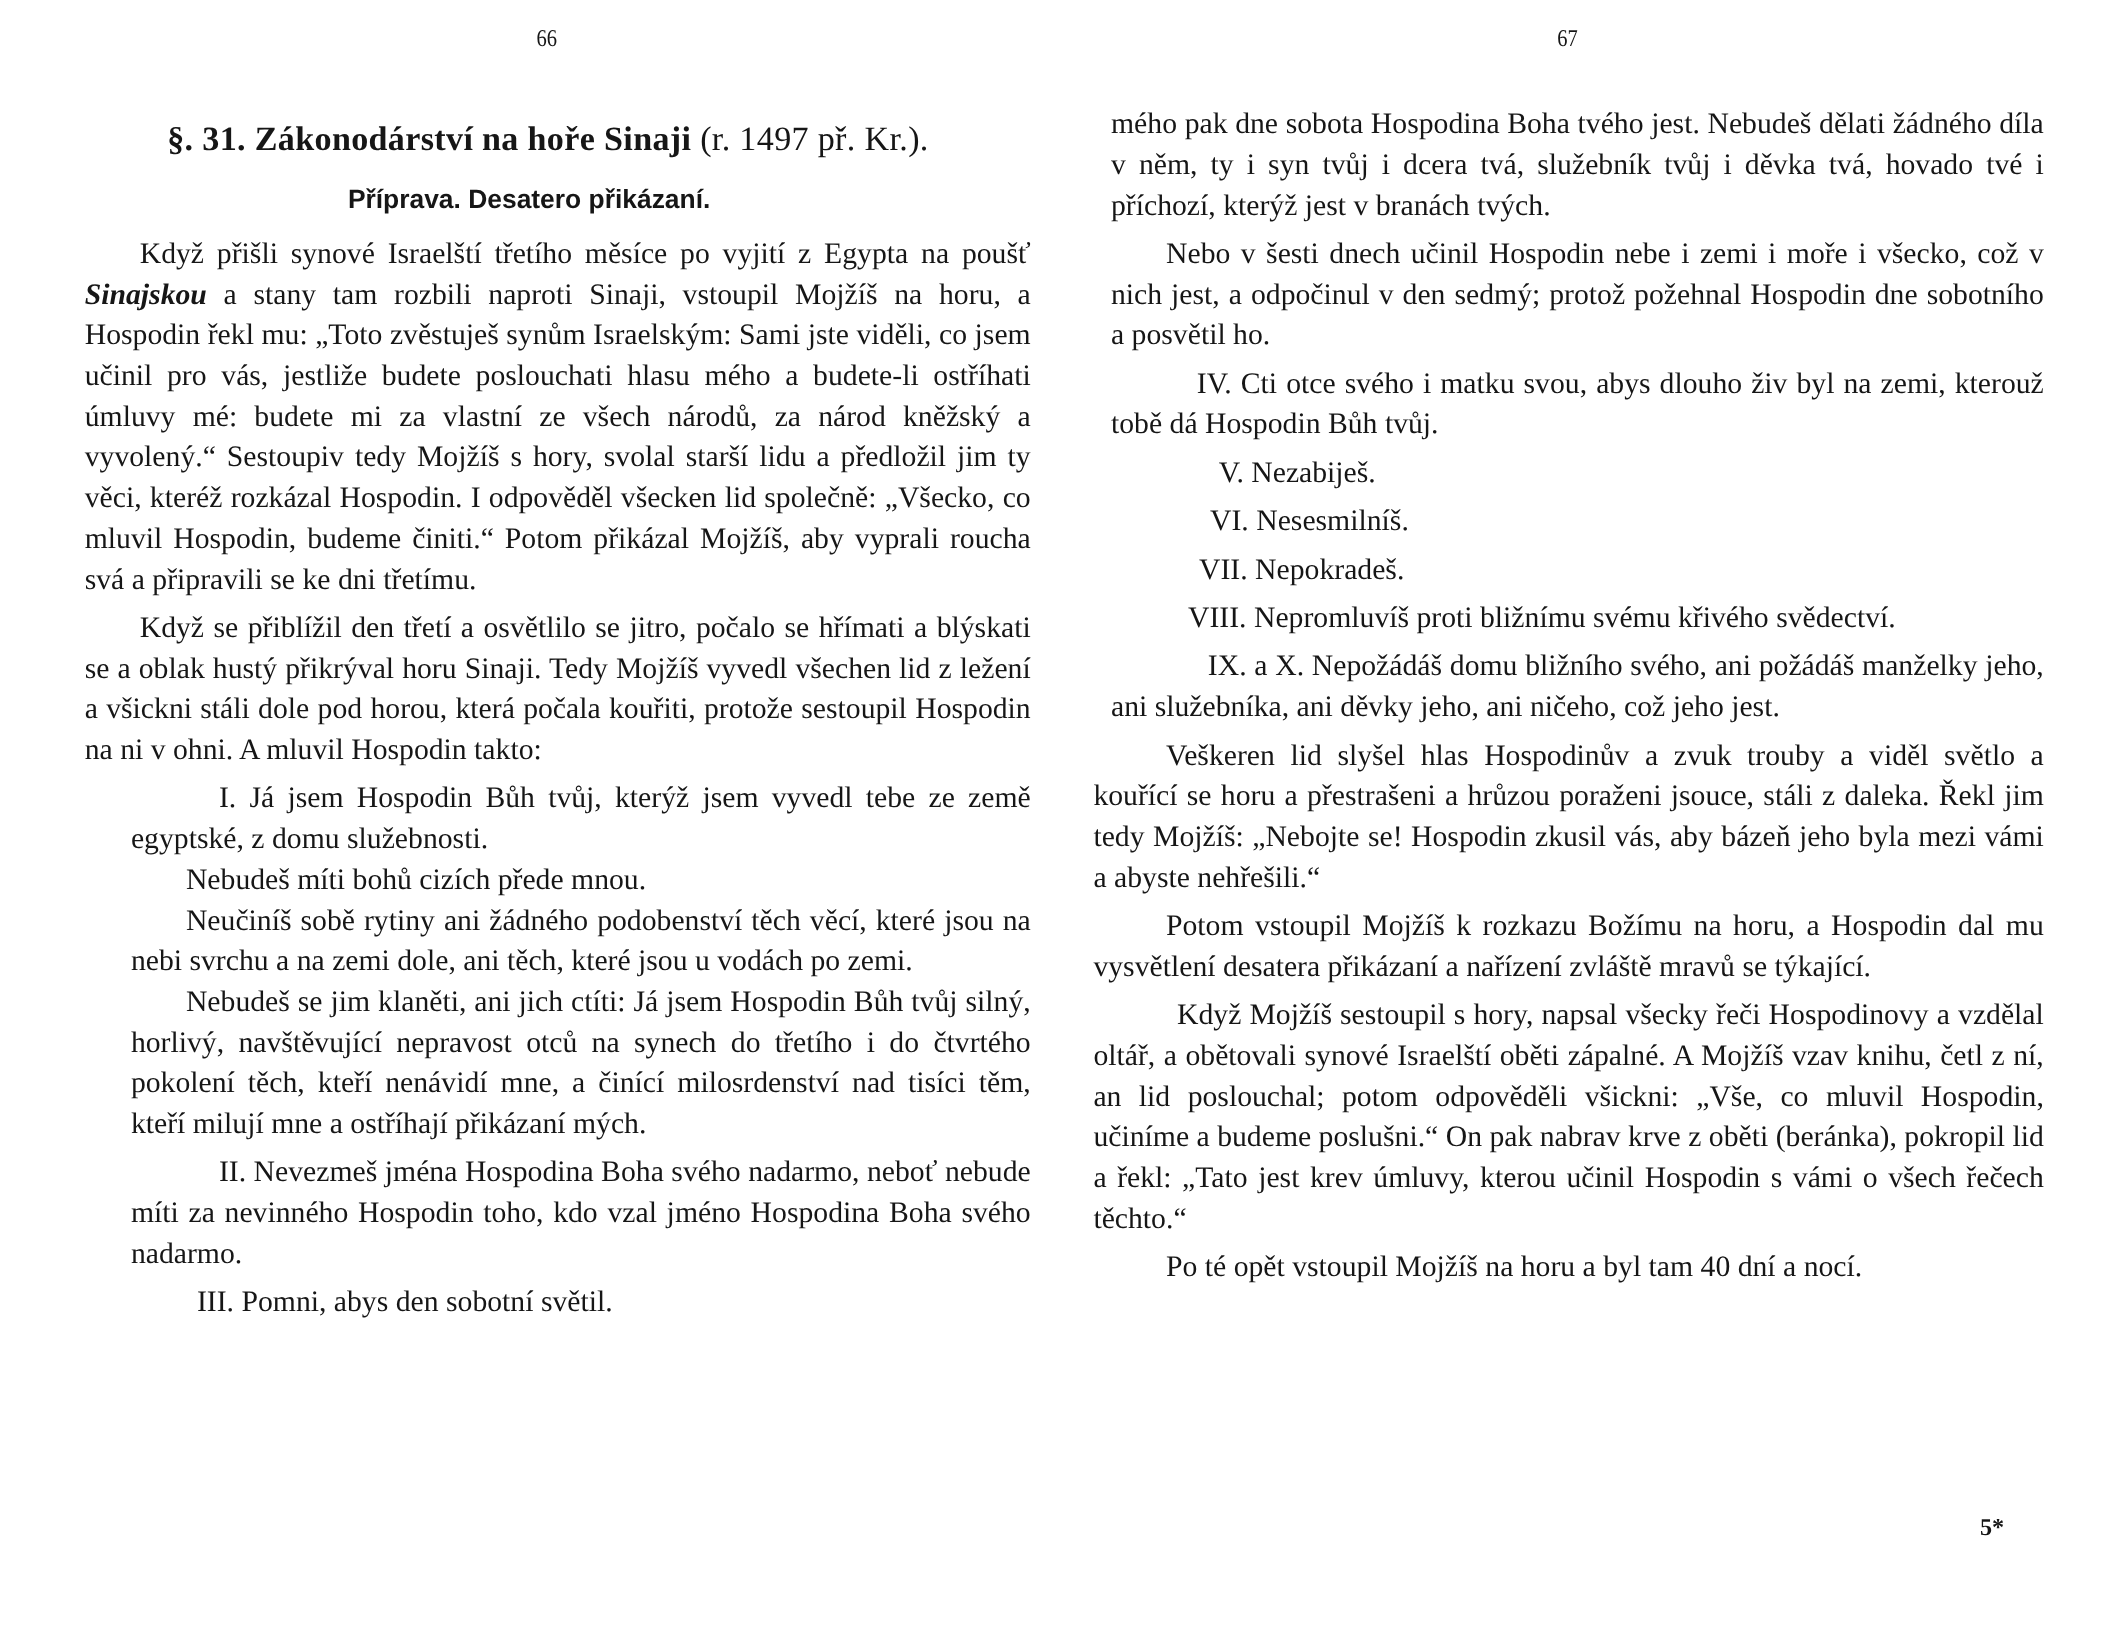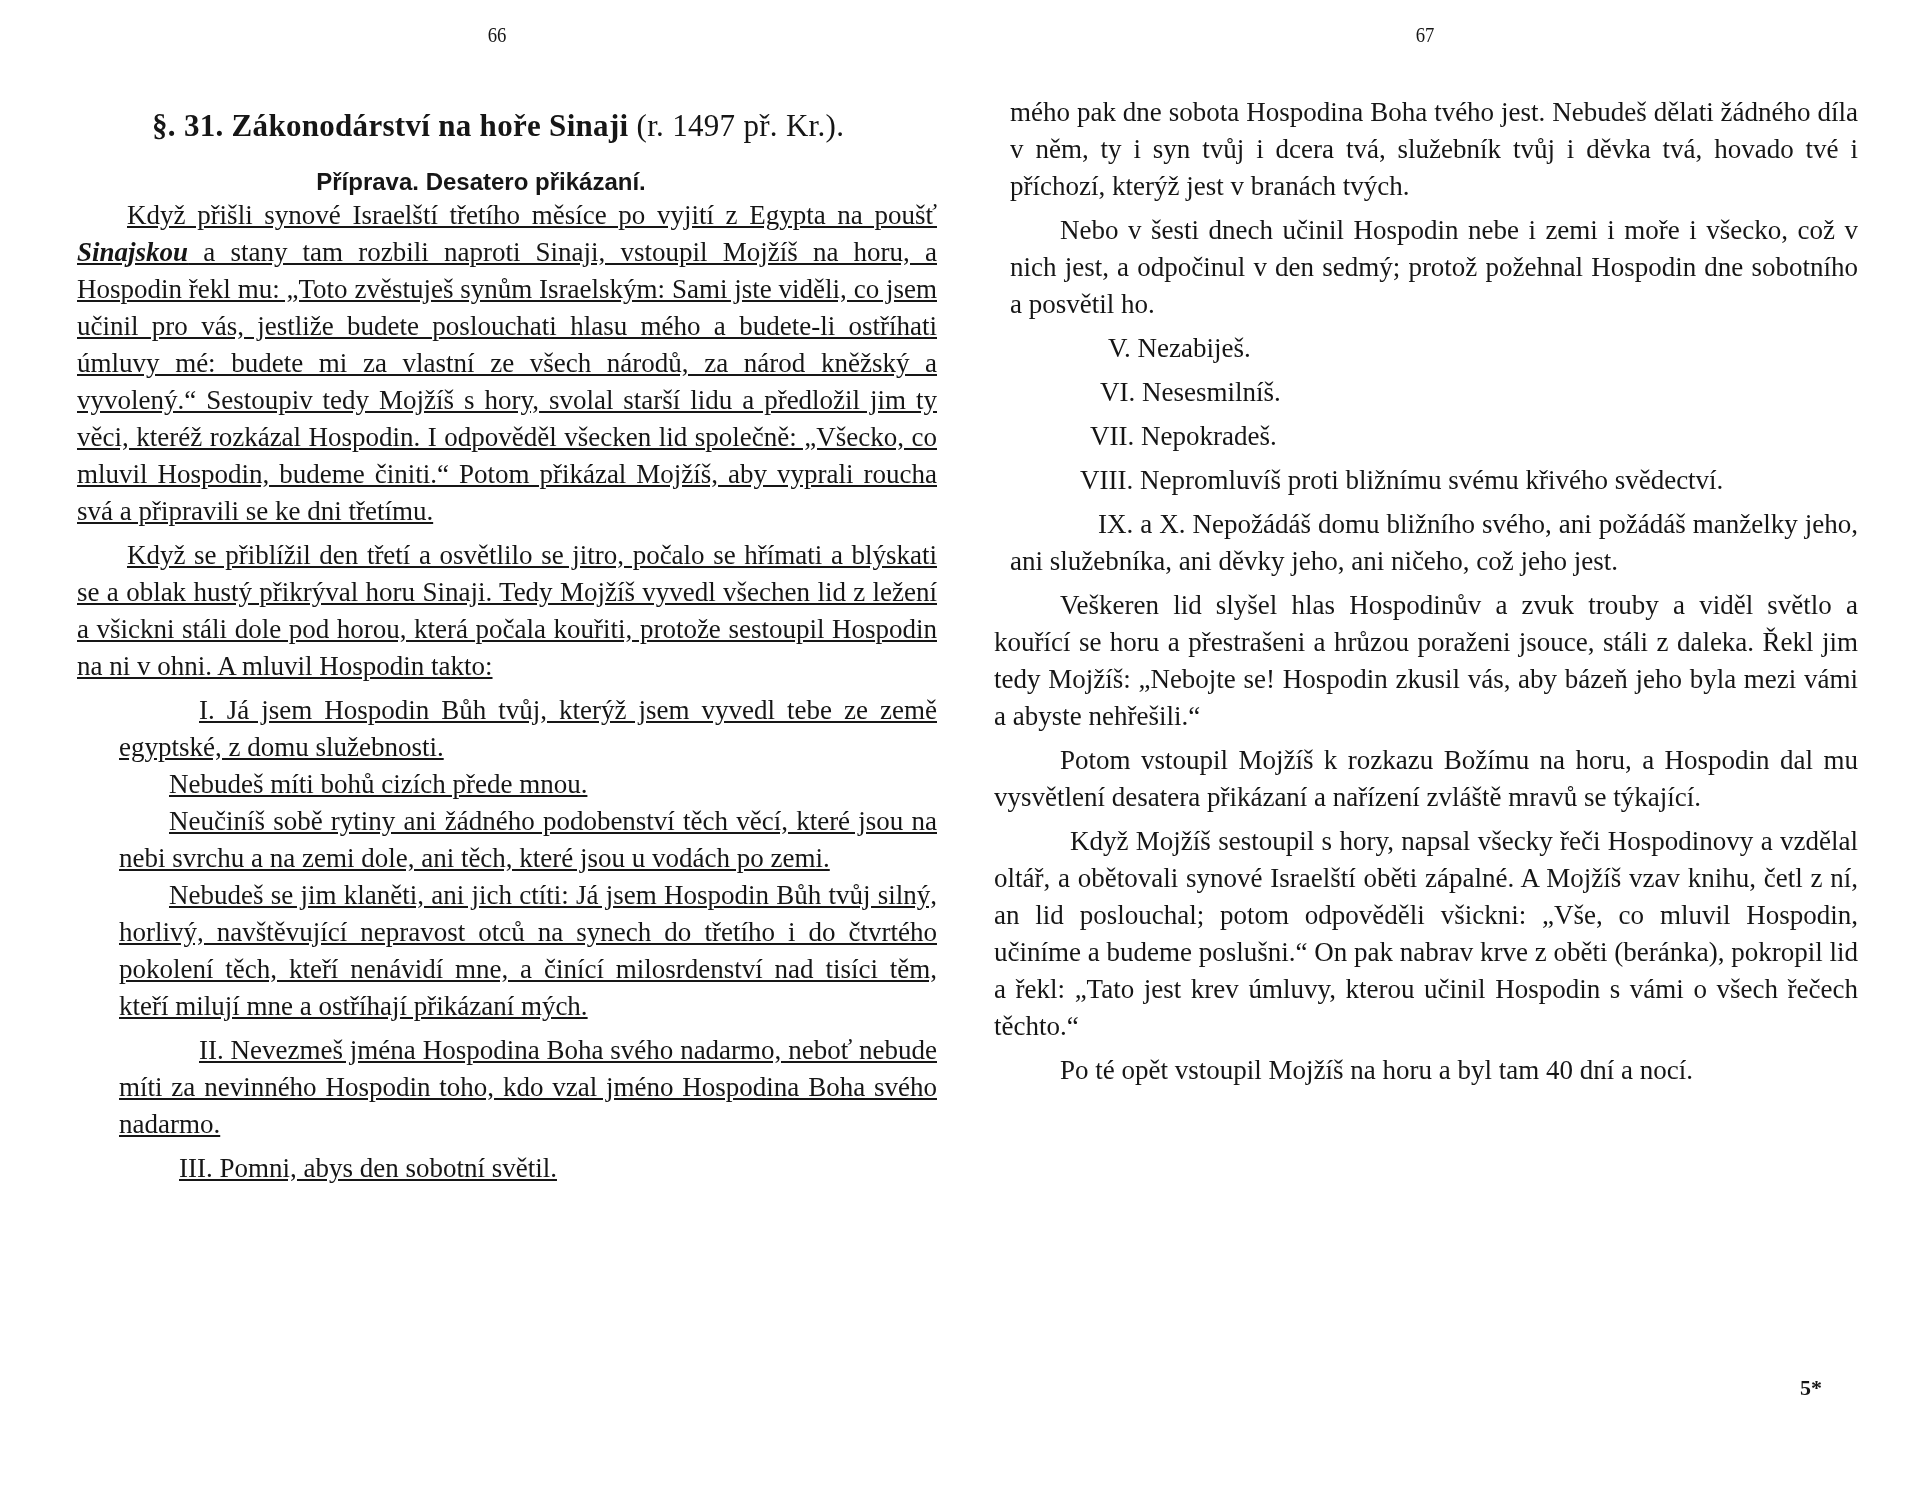--- a/index.html
+++ b/index.html
@@ -5,21 +5,21 @@
   html, body { margin:0; padding:0; background:#ffffff; }
   body { width:1924px; height:1500px; position:relative; overflow:hidden;
          font-family:"Liberation Serif","DejaVu Serif",serif; color:#161616; }
   .page { position:absolute; top:0; height:1216px; }
   .page-left { left:0; width:962px; }
   .page-right { left:962px; width:962px; }
   .folio { position:absolute; top:22px; font-size:22px; letter-spacing:0px; transform:scaleX(0.85); }
   .page-left .folio { left:486px; }
   .page-right .folio { left:452px; }
   .body-text { position:absolute; font-size:27px; line-height:37px; transform-origin:left top; }
-  .page-left .body-text { left:77px; top:197px; width:860px;text-decoration:underline; }
+  .page-left .body-text { left:77px; top:212px; width:860px; }
   .page-right .body-text { left:48px; top:94px; width:848px; }
   .title { position:absolute; left:152px; top:108px; font-size:31px; white-space:nowrap; letter-spacing:0.3px; }
   .title .sec { font-weight:bold; }
   .subtitle { position:absolute; left:0; width:962px; top:168px; text-align:center;
               font-family:"Liberation Sans","DejaVu Sans",sans-serif; font-weight:bold; font-size:24px; }
   p { margin:0; text-align:justify; text-align-last:auto; }
   p.ind { text-indent:50px; }
   p.ind2 { text-indent:80px; }
   p.gap { margin-top:7px; }
   .catchword { position:absolute; left:838px; top:1375px; font-size:22px; font-weight:bold; }
@@ -50,20 +50,21 @@
     <p class="ind gap" style="padding-left:42px;text-indent:60px;">III. Pomni, abys den sobotní světil.</p>
   </div>
 </div>
 
 <div class="page page-right">
   <div class="folio">67</div>
 
   <div class="body-text">
     <p>mého pak dne sobota Hospodina Boha tvého jest. Nebudeš dělati žádného díla v něm, ty i syn tvůj i dcera tvá, služebník tvůj i děvka tvá, hovado tvé i příchozí, kterýž jest v branách tvých.</p>
     <p class="ind gap">Nebo v šesti dnech učinil Hospodin nebe i zemi i moře i všecko, což v nich jest, a odpočinul v den sedmý; protož požehnal Hospodin dne sobotního a posvětil ho.</p>
+    <p class="ind gap" style="text-indent:78px;">IV. Cti otce svého i matku svou, abys dlouho živ byl na zemi, kterouž tobě dá Hospodin Bůh tvůj.</p>
     <p class="gap" style="padding-left:98px;">V. Nezabiješ.</p>
     <p class="gap" style="padding-left:90px;">VI. Nesesmilníš.</p>
     <p class="gap" style="padding-left:80px;">VII. Nepokradeš.</p>
     <p class="gap" style="text-indent:70px;">VIII. Nepromluvíš proti bližnímu svému křivého svědectví.</p>
     <p class="gap" style="text-indent:88px;">IX. a X. Nepožádáš domu bližního svého, ani požádáš manželky jeho, ani služebníka, ani děvky jeho, ani ničeho, což jeho jest.</p>
     <p class="ind gap" style="margin-left:-16px;text-indent:66px;">Veškeren lid slyšel hlas Hospodinův a zvuk trouby a viděl světlo a kouřící se horu a přestrašeni a hrůzou poraženi jsouce, stáli z daleka. Řekl jim tedy Mojžíš: „Nebojte se! Hospodin zkusil vás, aby bázeň jeho byla mezi vámi a abyste nehřešili.“</p>
     <p class="ind gap" style="margin-left:-16px;text-indent:66px;">Potom vstoupil Mojžíš k rozkazu Božímu na horu, a Hospodin dal mu vysvětlení desatera přikázaní a nařízení zvláště mravů se týkající.</p>
     <p class="ind gap" style="margin-left:-16px;text-indent:76px;">Když Mojžíš sestoupil s hory, napsal všecky řeči Hospodinovy a vzdělal oltář, a obětovali synové Israelští oběti zápalné. A Mojžíš vzav knihu, četl z ní, an lid poslouchal; potom odpověděli všickni: „Vše, co mluvil Hospodin, učiníme a budeme poslušni.“ On pak nabrav krve z oběti (beránka), pokropil lid a řekl: „Tato jest krev úmluvy, kterou učinil Hospodin s vámi o všech řečech těchto.“</p>
     <p class="ind gap" style="margin-left:-16px;text-indent:66px;">Po té opět vstoupil Mojžíš na horu a byl tam 40 dní a nocí.</p>
   </div>

